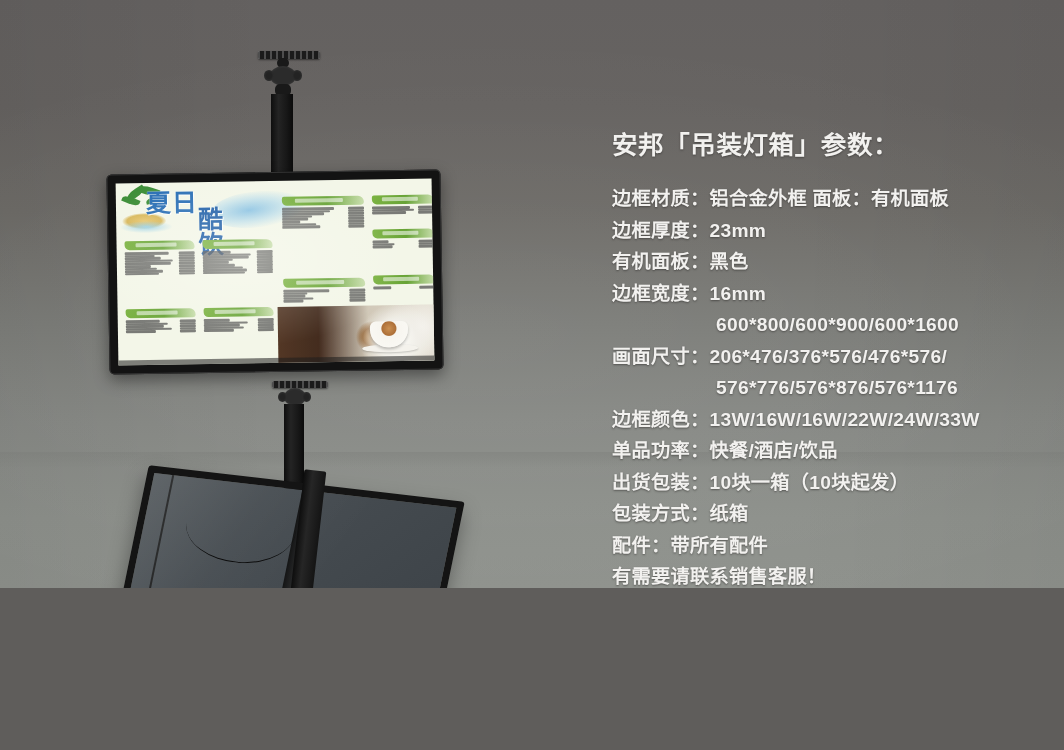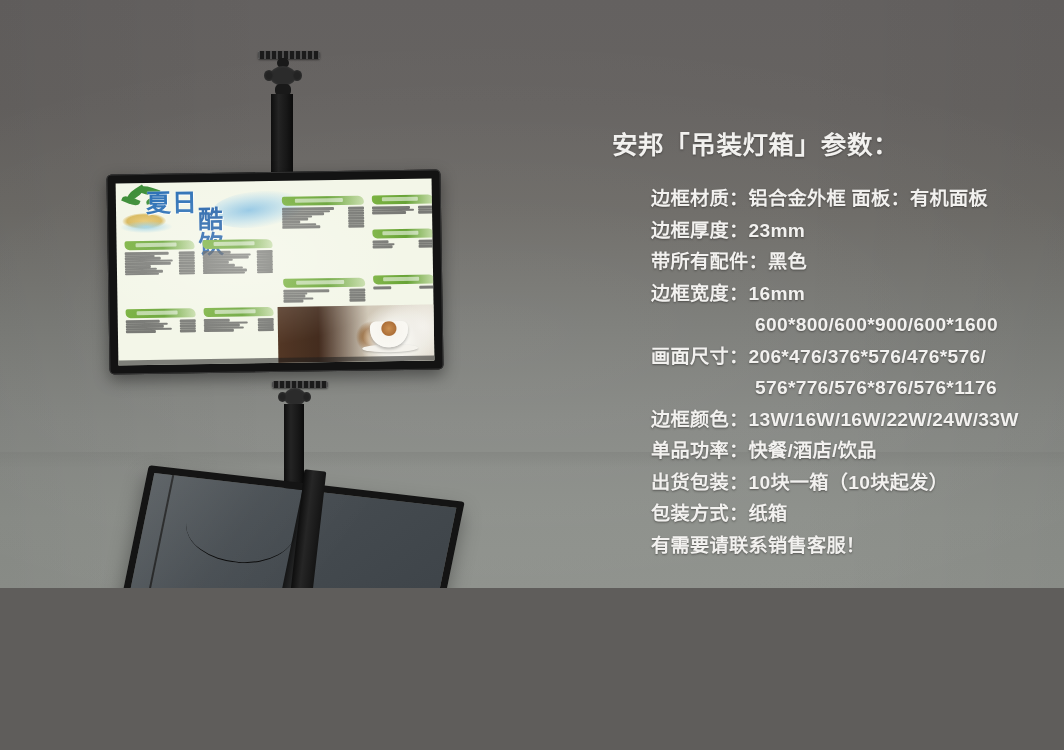--- a/index.html
+++ b/index.html
@@ -53,21 +53,20 @@
     letter-spacing: 0.6px;
     margin-bottom: 22px;
     white-space: nowrap;
   }
   .spec-line {
     font-size: 19.2px;
     font-weight: 700;
     line-height: 31.5px;
     letter-spacing: 0.3px;
     white-space: nowrap;
-    margin-left: 39px;
   }
   .spec-line.indent { padding-left: 104px; }
 
   
   .mount-plate {
     position: absolute;
     background: #1b1b1b;
     border-radius: 2px;
     box-shadow: 0 1px 2px rgba(0,0,0,0.5);
   }
@@ -577,26 +576,27 @@
   <div id="lower-bracket-foot"></div>
 
   <div class="cable" style="left:186px; top:492px; width:110px; height:70px; transform:rotate(4deg);"></div>
   <div class="cable" style="left:268px; top:586px; width:70px; height:34px; transform:rotate(-2deg);"></div>
 
   <div id="spec">
     <div id="spec-title">安邦「吊装灯箱」参数：</div>
     <div id="spec-lines">
         <div class="spec-line">边框材质：铝合金外框    面板：有机面板</div>
         <div class="spec-line">边框厚度：23mm</div>
-        <div class="spec-line">带所有配件：黑色</div>
+        <div class="spec-line">有机面板：黑色</div>
         <div class="spec-line">边框宽度：16mm</div>
         <div class="spec-line indent">600*800/600*900/600*1600</div>
         <div class="spec-line">画面尺寸：206*476/376*576/476*576/</div>
         <div class="spec-line indent">576*776/576*876/576*1176</div>
         <div class="spec-line">边框颜色：13W/16W/16W/22W/24W/33W</div>
         <div class="spec-line">单品功率：快餐/酒店/饮品</div>
         <div class="spec-line">出货包装：10块一箱（10块起发）</div>
         <div class="spec-line">包装方式：纸箱</div>
+        <div class="spec-line">配件：带所有配件</div>
         <div class="spec-line">有需要请联系销售客服！</div>
       </div>
   </div>
 
 </div>
 
 </body></html>

